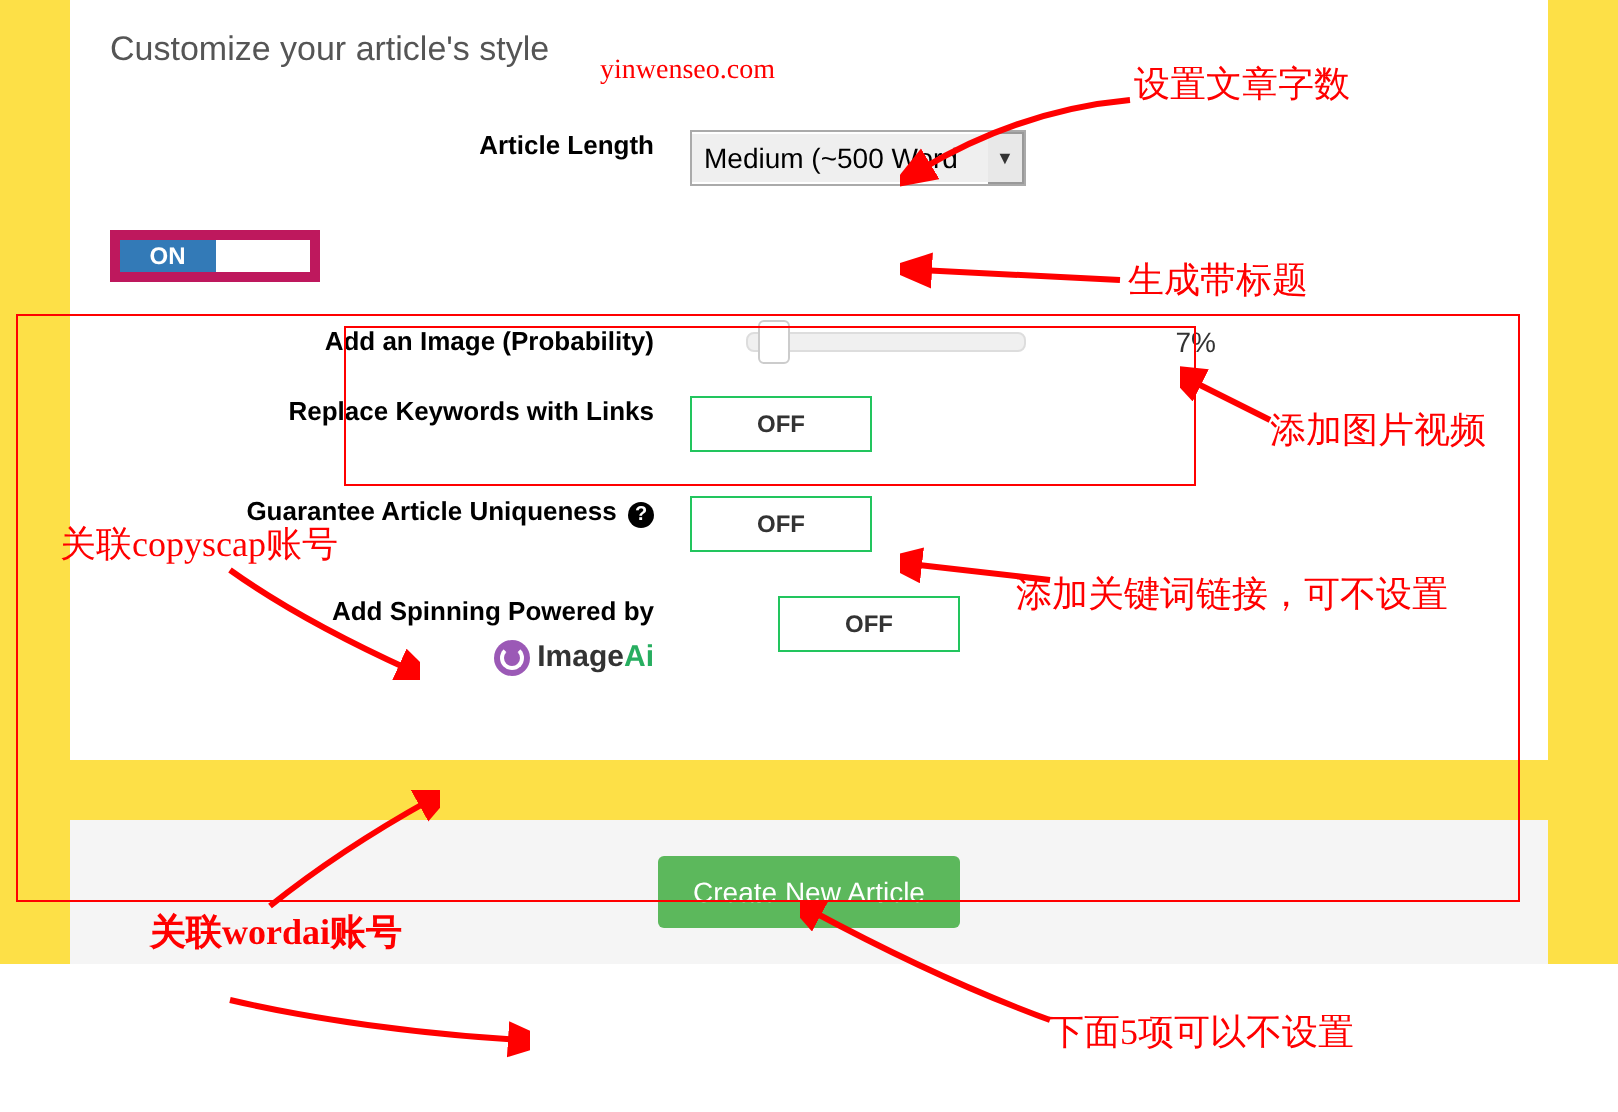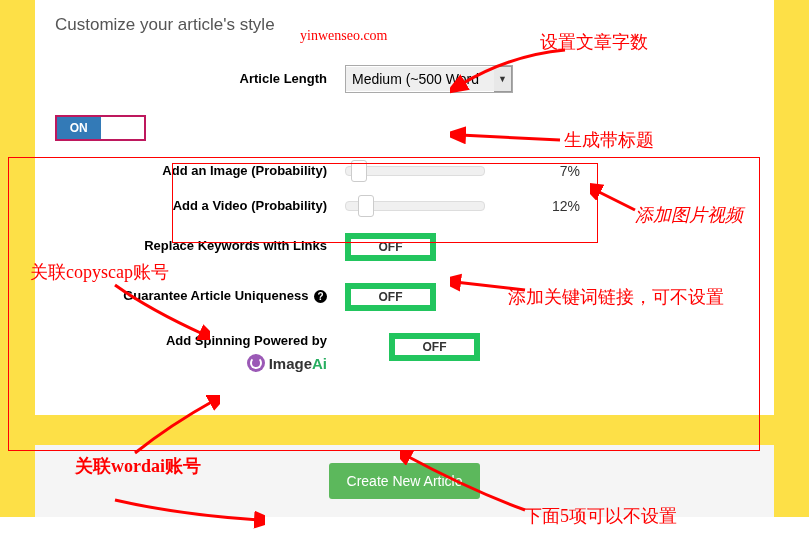--- a/index.html
+++ b/index.html
@@ -3,32 +3,32 @@
   <meta charset="utf-8">
   <style>
     * { box-sizing: border-box; margin: 0; padding: 0; }
     body { font-family: Arial, sans-serif; background: #fff; width: 809px; height: 556px; position: relative; overflow: hidden; }
     
     .page-wrap { background: #fde047; padding: 0; }
     .content-panel { background: #fff; margin: 0 35px; padding: 15px 20px 20px 20px; }
     
     .section-title { font-size: 17px; color: #555; margin-bottom: 30px; }
     
-    .form-row { display: flex; align-items: center; margin-bottom: 22px; }
+    .form-row { display: flex; margin-bottom: 22px; }
     .label-col { width: 290px; text-align: right; padding-right: 18px; font-size: 13px; font-weight: bold; color: #000; line-height: 1.3; }
     .control-col { width: 180px; display: flex; align-items: center; position: relative; }
     .select-btn { width: 18px; height: 26px; background: #e8e8e8; border: 1px solid #999; border-left: none; display: flex; align-items: center; justify-content: center; font-size: 9px; color: #333; }
     
-    .toggle-wrap { width: 91px; height: 26px; border: 2px solid #be185d; display: flex; }
+    .toggle-wrap { width: 105px; height: 26px; border: 5px solid #be185d; display: flex; }
     .toggle-on { background: #337ab7; color: #fff; width: 50%; display: flex; align-items: center; justify-content: center; font-size: 12px; font-weight: bold; }
     .toggle-off-blank { background: #fff; width: 50%; }
-    .toggle-off-wrap { width: 91px; height: 28px; border: 6px solid #22c55e; display: flex; align-items: center; justify-content: center; background: #fff; }
+    .toggle-off-wrap { width: 91px; height: 28px; border: 1px solid #22c55e; display: flex; align-items: center; justify-content: center; background: #fff; }
     .toggle-off-text { font-size: 12px; font-weight: bold; color: #333; }
     
-    .slider-row { display: flex; align-items: center; margin-bottom: 18px; }
+    .slider-row { display: flex; align-items: center; margin-bottom: 18px; gap: 28px; }
     .slider-track { width: 140px; height: 10px; background: #f0f0f0; border: 1px solid #ddd; border-radius: 4px; position: relative; }
     .slider-thumb { width: 16px; height: 22px; background: #fff; border: 1px solid #ccc; border-radius: 3px; position: absolute; top: -7px; }
     .slider-value { margin-left: 55px; font-size: 14px; color: #333; width: 40px; text-align: right; }
     
     .wordai-logo { display: flex; align-items: center; margin-top: 4px; }
     .wordai-icon { width: 18px; height: 18px; background: #9b59b6; border-radius: 50%; margin-right: 4px; position: relative; }
     .wordai-icon::after { content: ""; position: absolute; width: 8px; height: 8px; border: 2px solid #fff; border-radius: 50%; border-top-color: transparent; top: 3px; left: 3px; }
     .wordai-text { font-size: 15px; font-weight: bold; }
     .wordai-text .w1 { color: #333; }
     .wordai-text .w2 { color: #27ae60; }
@@ -70,29 +70,20 @@
     <div class="slider-row">
       <div class="label-col">Add an Image (Probability)</div>
       <div class="control-col" style="width:260px;">
         <div class="slider-track">
           <div class="slider-thumb" style="left:5px;"></div>
         </div>
         <div class="slider-value">7%</div>
       </div>
     </div>
 
-    <div class="slider-row">
-      <div class="label-col">Add a Video (Probability)</div>
-      <div class="control-col" style="width:260px;">
-        <div class="slider-track">
-          <div class="slider-thumb" style="left:12px;"></div>
-        </div>
-        <div class="slider-value">12%</div>
-      </div>
-    </div>
 
     <div class="form-row" style="margin-top:10px;">
       <div class="label-col">Replace Keywords with Links</div>
       <div class="control-col">
         <div class="toggle-off-wrap">
           <span class="toggle-off-text">OFF</span>
         </div>
       </div>
     </div>
 
@@ -127,23 +118,23 @@
 
   <div class="submit-bar">
     <button class="submit-btn">Create New Article</button>
   </div>
 </div>
 
 <div class="anno-box" style="left:8px; top:157px; width:752px; height:294px;"></div>
 <div class="anno-box" style="left:172px; top:163px; width:426px; height:80px;"></div>
 
 <div class="anno" style="left:300px; top:28px; font-size:14px; font-family:serif;">yinwenseo.com</div>
-<div class="anno" style="left:540px; top:30px;">设置文章字数</div>
+<div class="anno" style="left:567px; top:30px;">设置文章字数</div>
 <div class="anno" style="left:564px; top:128px;">生成带标题</div>
-<div class="anno" style="left:635px; top:203px;font-style:italic;">添加图片视频</div>
+<div class="anno" style="left:635px; top:203px;">添加图片视频</div>
 <div class="anno" style="left:508px; top:284px; white-space:normal; width:240px; line-height:1.5;"><span>添加关键词链接，可不设置</span></div>
 <div class="anno" style="left:30px; top:260px;">关联copyscap账号</div>
 <div class="anno" style="left:75px; top:454px;font-weight:bold;">关联wordai账号</div>
 <div class="anno" style="left:524px; top:504px;">下面5项可以不设置</div>
 
 <svg class="arrow" style="left:450px;top:45px;width:120px;height:50px;">
   <defs>
       <marker id="ah" markerWidth="10" markerHeight="10" refX="2" refY="3" orient="auto">
         <path d="M0,0 L0,6 L8,3 z" fill="#ff0000"></path>
       </marker>

